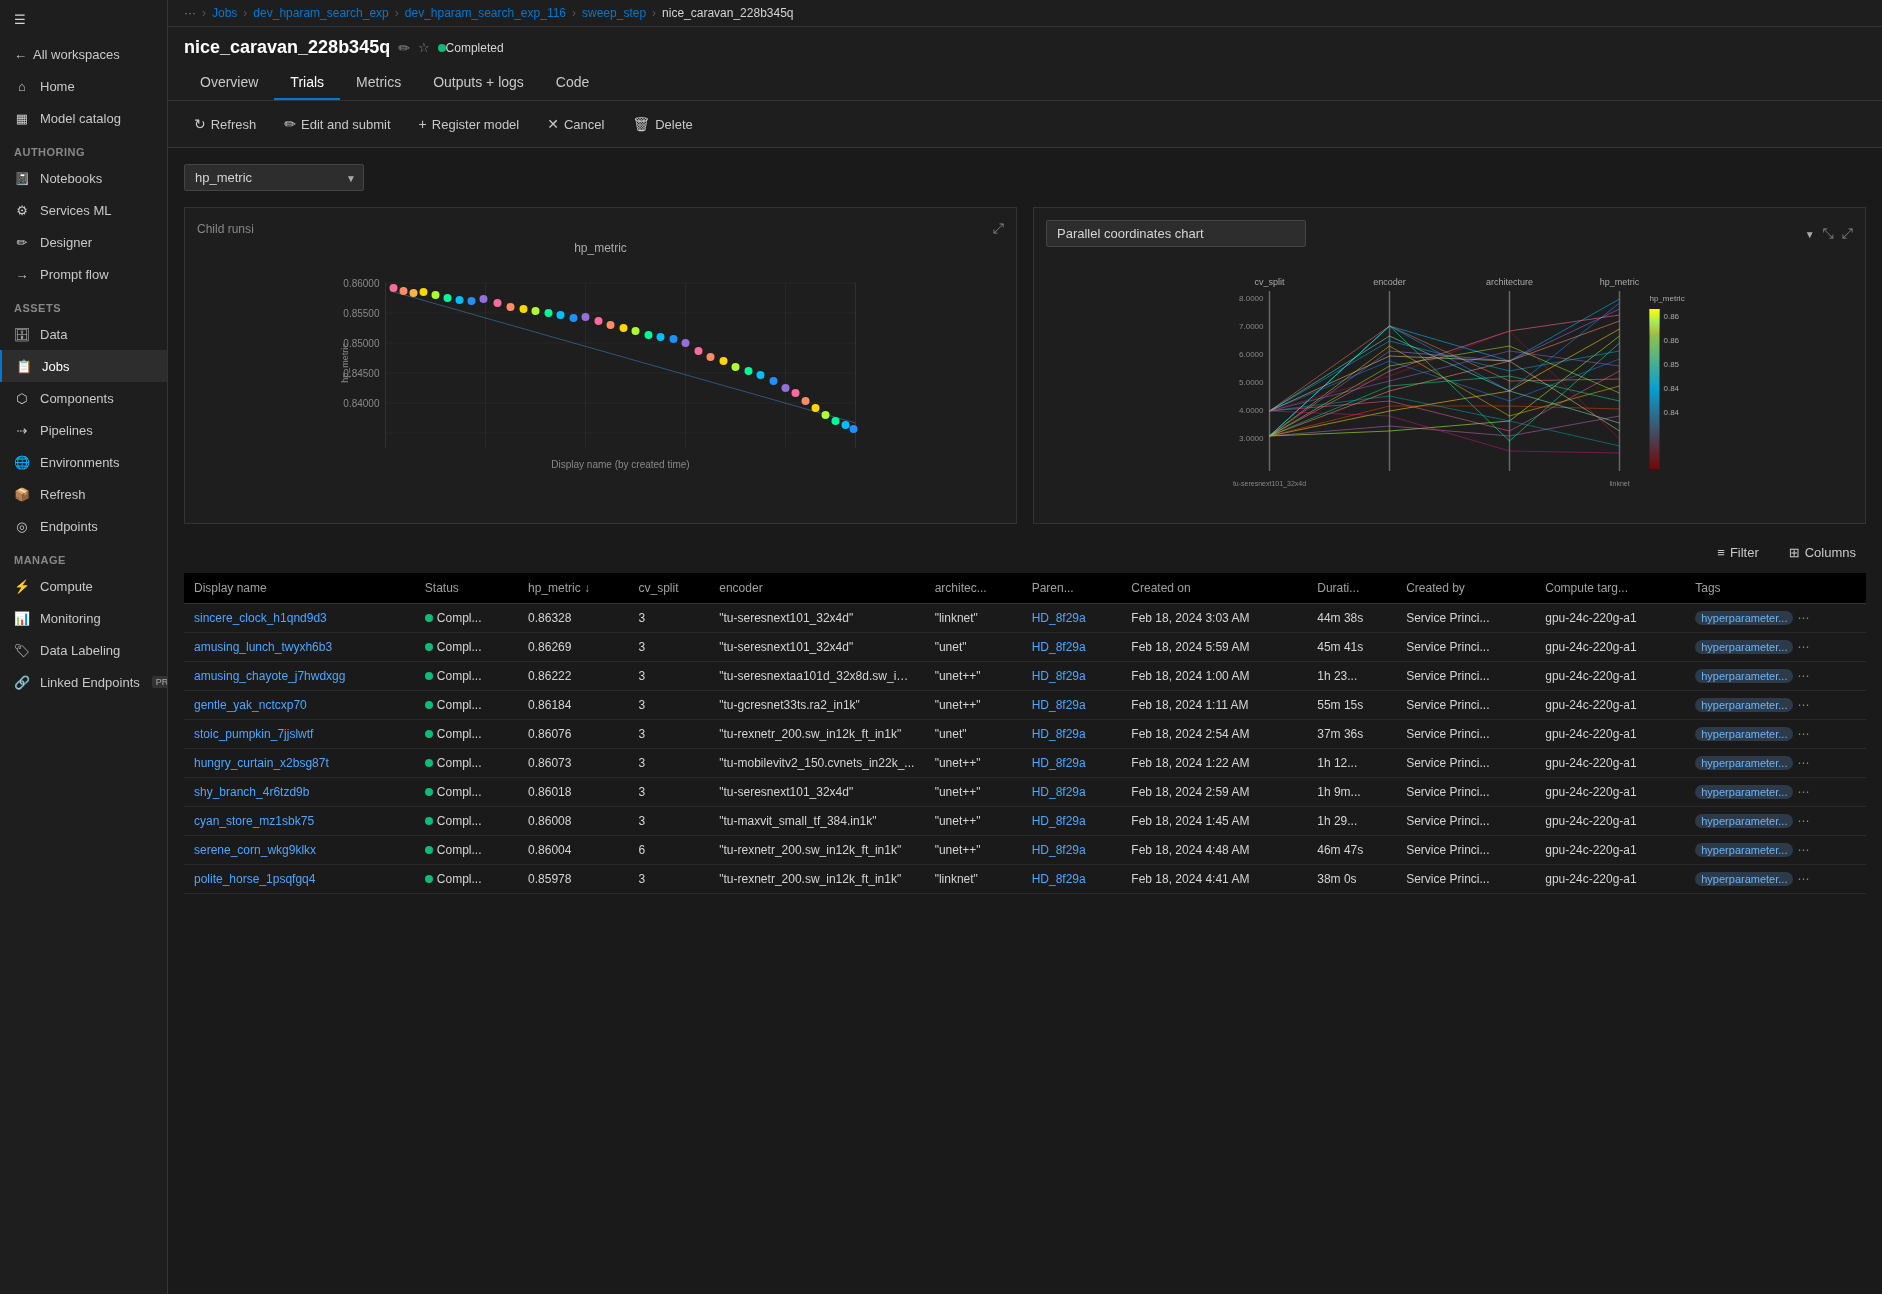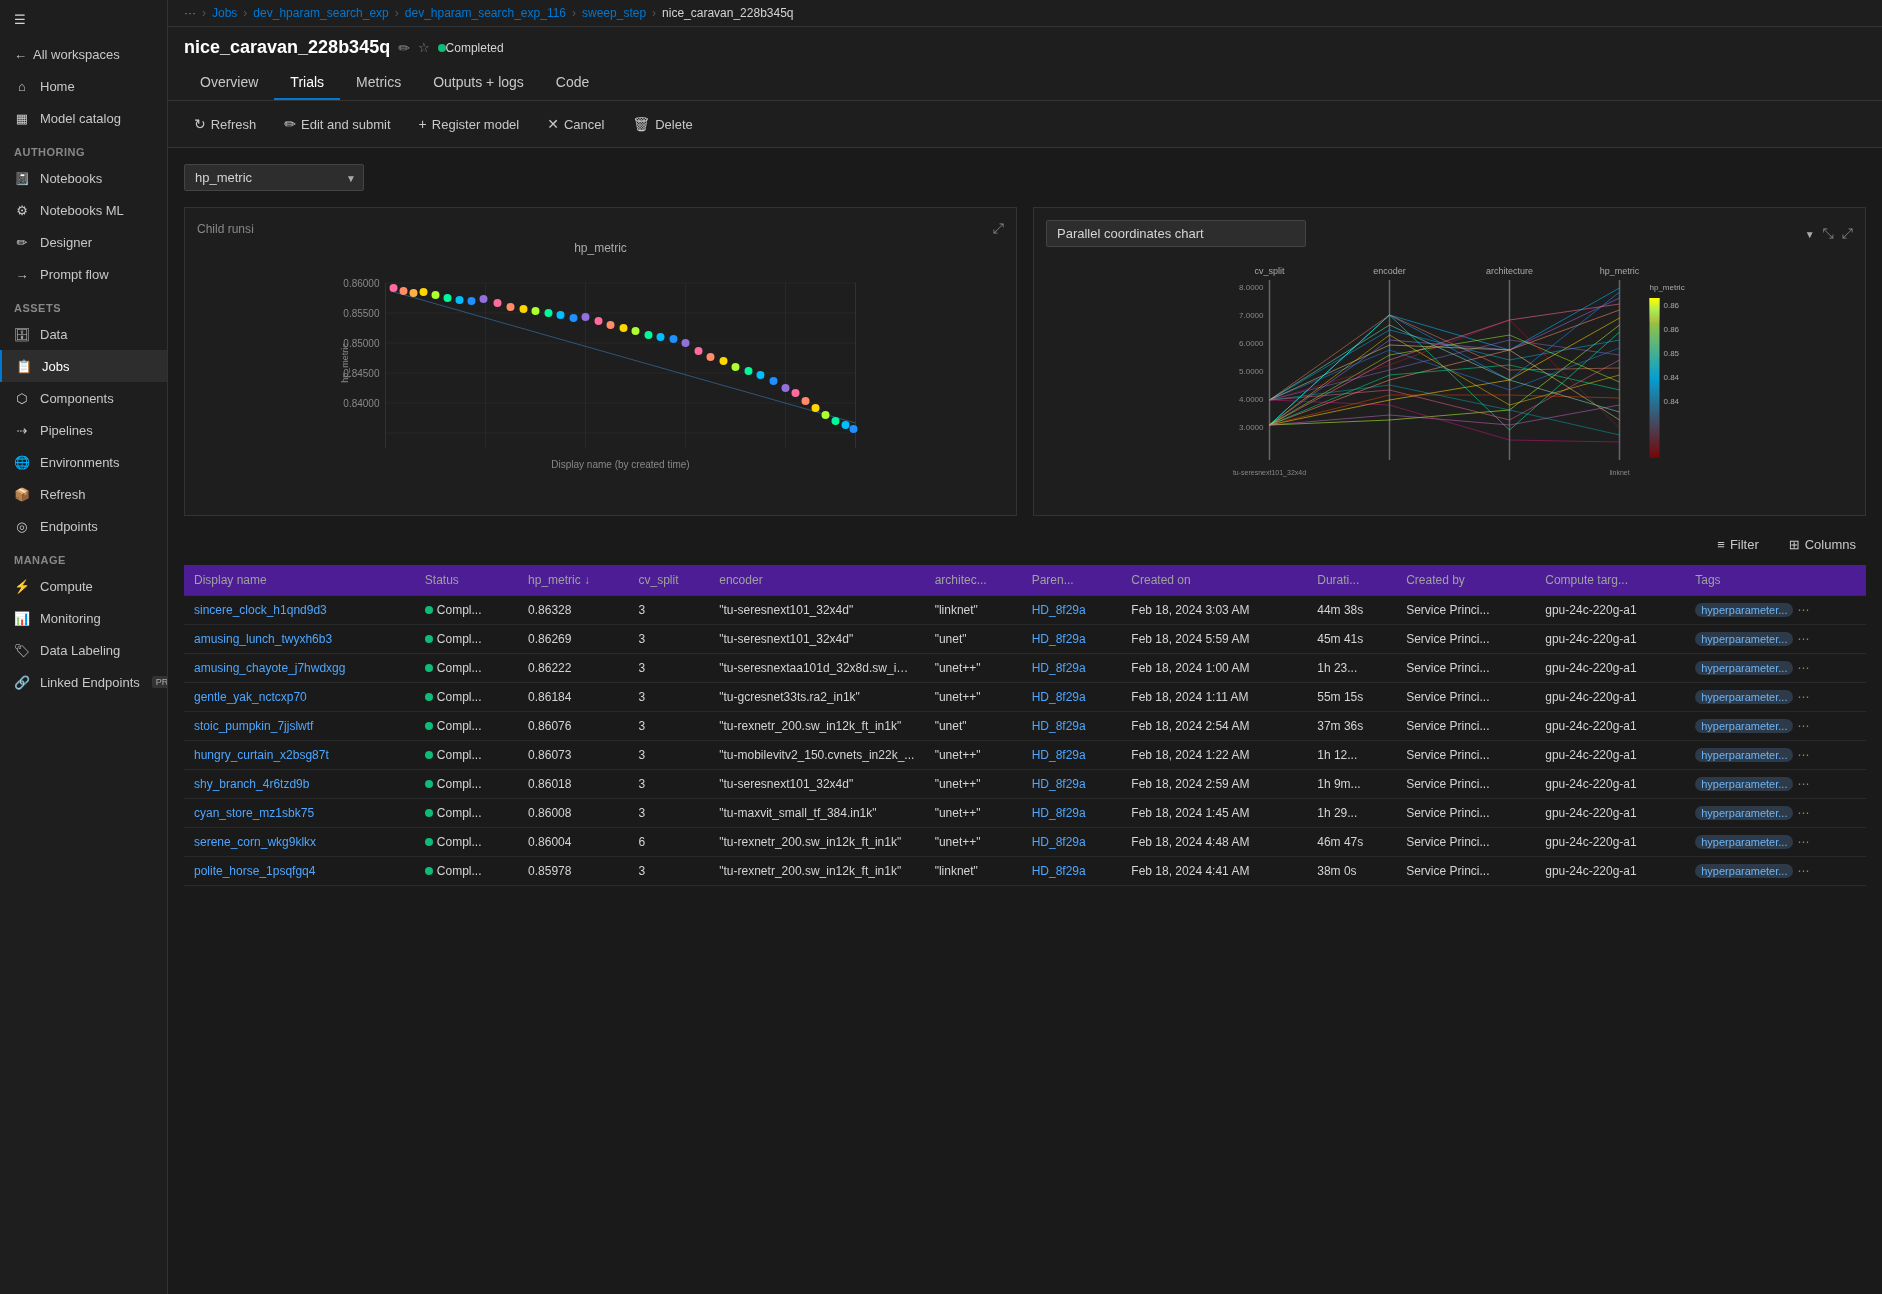--- a/index.html
+++ b/index.html
@@ -60,21 +60,21 @@
     .chart-svg-container { width: 100%; height: 240px; position: relative; }
 
     
     .parallel-container { width: 100%; height: 240px; position: relative; }
 
     
     .table-controls { display: flex; justify-content: flex-end; gap: 10px; margin-bottom: 8px; }
     .table-btn { display: flex; align-items: center; gap: 5px; padding: 5px 10px; background: transparent; border: none; color: #c8c8c8; cursor: pointer; font-size: 13px; }
 
     table { width: 100%; border-collapse: collapse; font-size: 12px; }
-    thead th { background: #4c1d95; color: #a0a0a0; padding: 8px 10px; text-align: left; border-bottom: 1px solid #333; font-weight: 500; white-space: nowrap; cursor: pointer; }
+    thead th { background: #000000; color: #a0a0a0; padding: 8px 10px; text-align: left; border-bottom: 1px solid #333; font-weight: 500; white-space: nowrap; cursor: pointer; }
     tbody tr { border-bottom: 1px solid #2a2a2a; }
     tbody td { padding: 7px 10px; color: #d4d4d4; white-space: nowrap; overflow: hidden; text-overflow: ellipsis; max-width: 180px; }
     .run-link { color: #4da6ff; cursor: pointer; text-decoration: none; }
     .complete-dot { width: 8px; height: 8px; border-radius: 50%; background: #0dbc79; display: inline-block; margin-right: 4px; }
     .status-cell { display: flex; align-items: center; }
     .row-more { color: #888; cursor: pointer; margin-left: 4px; }
     .tag-badge { background: #2d3a4a; color: #6db3f2; padding: 1px 6px; border-radius: 10px; font-size: 11px; }
 
     .dropdown-wrapper { position: relative; display: inline-block; }
     .dropdown-arrow { position: absolute; right: 8px; top: 50%; transform: translateY(-50%); pointer-events: none; color: #aaa; font-size: 10px; }
@@ -104,21 +104,21 @@
   </div>
 
   <div class="sidebar-section">Authoring</div>
 
   <div class="sidebar-item">
     <span class="icon">📓</span>
     <span>Notebooks</span>
   </div>
   <div class="sidebar-item">
     <span class="icon">⚙</span>
-    <span>Notebooks ML</span>
+    <span>Services ML</span>
   </div>
   <div class="sidebar-item">
     <span class="icon">✏</span>
     <span>Designer</span>
   </div>
   <div class="sidebar-item">
     <span class="icon">→</span>
     <span>Prompt flow</span>
   </div>
 
@@ -323,21 +323,21 @@
             <circle cx="500" cy="158" r="4" fill="#00fa9a"></circle>
             <circle cx="510" cy="162" r="4" fill="#00bfff"></circle>
             <circle cx="518" cy="166" r="4" fill="#1e90ff"></circle>
 
             <text x="285" y="205" text-anchor="middle" fill="#888" font-size="10">Display name (by created time)</text>
           </svg>
         </div>
       </div>
 
       <div class="chart-panel" style="position:relative;">
-        <div style="display:flex;justify-content:space-between;align-items:center;margin-bottom:13px;">
+        <div style="display:flex;justify-content:space-between;align-items:center;margin-bottom:24px;">
           <div class="dropdown-wrapper" style="flex:1;">
             <select class="dropdown-select" style="width:260px;">
               <option>Parallel coordinates chart</option>
               <option>Scatter chart</option>
             </select>
             <span class="dropdown-arrow">▼</span>
           </div>
           <span class="chart-expand-icon" style="margin-right:8px;">⤡</span>
           <span class="chart-expand-icon">⤢</span>
         </div>

